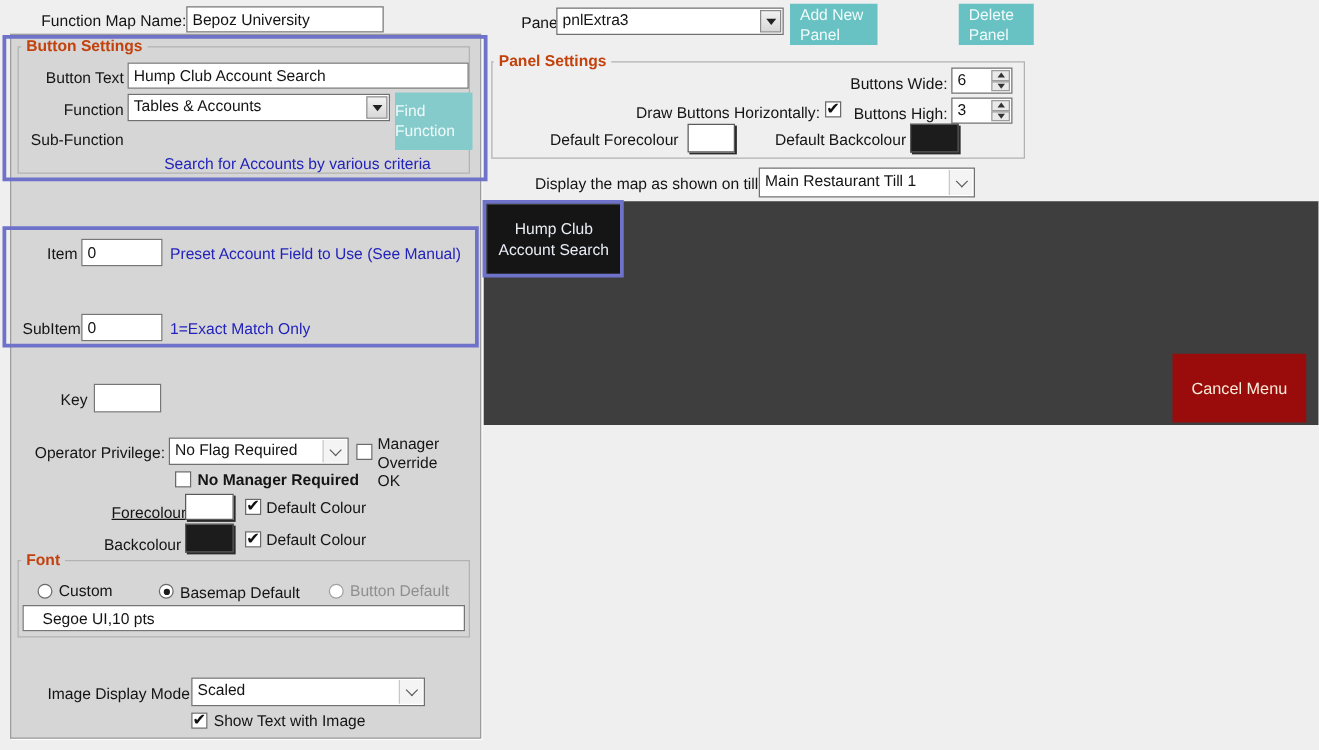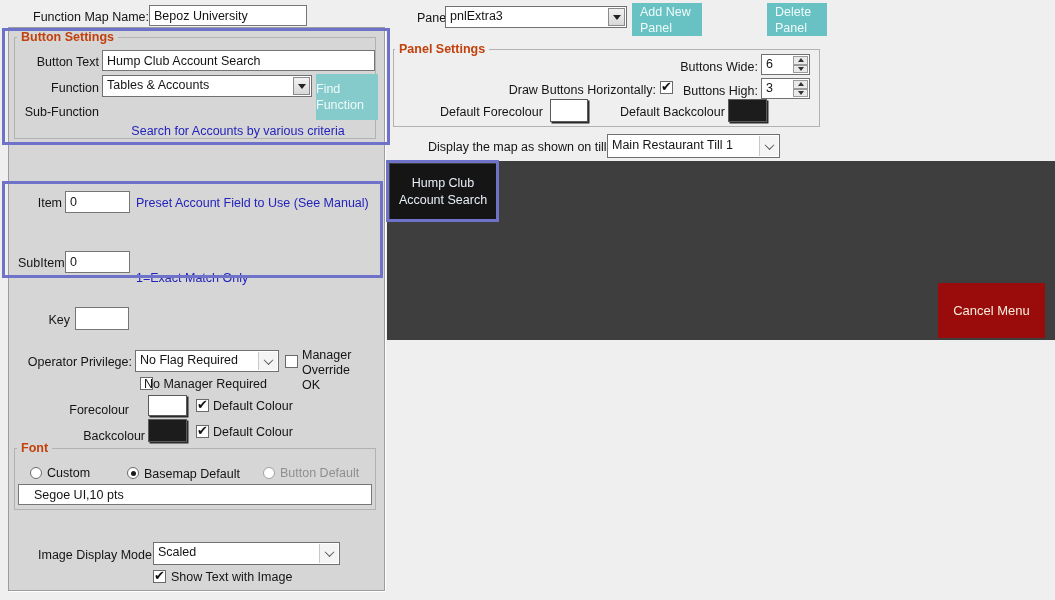--- a/index.html
+++ b/index.html
@@ -95,38 +95,38 @@
   <div class="lbl lblr" style="left:20px; top:105px; width:79px;">Sub-Function</div>
 
   <div class="hint" style="left:14px; top:124px; width:362px; text-align:center;margin-left:43px;">Search for Accounts by various criteria</div>
 
   <div class="lbl lblr" style="left:20px; top:196px; width:42px;">Item</div>
   <input class="tb" style="left: 65px; top: 191px; width: 65px; height: 22px;" value="0">
   <div class="hint" style="left:136px; top:196px;">Preset Account Field to Use (See Manual)</div>
 
   <div class="lbl lblr" style="left:18px; top:256px; width:44px;">SubItem</div>
   <input class="tb" style="left: 65px; top: 251px; width: 65px; height: 22px;" value="0">
-  <div class="hint" style="left:136px; top:271px;">1=Exact Match Only</div>
+  <div class="hint" style="left:136px; top:256px;">1=Exact Match Only</div>
 
   <div class="lbl lblr" style="left:28px; top:313px; width:42px;">Key</div>
   <input class="tb" style="left: 75px; top: 307px; width: 54px; height: 23px;" value="">
 
   <div class="lbl lblr" style="left:20px; top:355px; width:112px;">Operator Privilege:</div>
   <div class="combo" style="left:135px; top:350px; width:144px; height:22px;">
     <span class="combo-val">No Flag Required</span>
     <span class="chev-box">
         <span class="chev"></span>
       </span>
   </div>
   <div class="checkbox" style="left:285px; top:355px;"></div>
   <div class="lbl" style="left:302px; top:348px; width:68px; white-space:normal; line-height:15px;">Manager Override OK</div>
   <div class="checkbox" style="left:140px; top:377px;"></div>
-  <div class="lbl" style="left:144px; top:377px;">No Manager Required</div>
-
-  <div class="lbl lblr" style="left:44px; top:403px; width:85px;">Forecolour</div>
+  <div class="lbl" style="left:158px; top:377px;font-weight:bold;">No Manager Required</div>
+
+  <div class="lbl lblr" style="left:64px; top:403px; width:85px;text-decoration:underline;">Forecolour</div>
   <div class="swatch" style="left:148px; top:395px; width:39px; height:21px; background:#ffffff;"></div>
   <div class="checkbox checked" style="left:196px; top:399px;"></div>
   <div class="lbl" style="left:213px; top:399px;">Default Colour</div>
 
   <div class="lbl lblr" style="left:60px; top:429px; width:85px;">Backcolour</div>
   <div class="swatch" style="left:148px; top:419px; width:39px; height:23px; background:#1c1c1c;"></div>
   <div class="checkbox checked" style="left:196px; top:425px;"></div>
   <div class="lbl" style="left:213px; top:425px;">Default Colour</div>
 
   <div class="groupbox" style="left:14px; top:448px; width:362px; height:62px;"></div>

